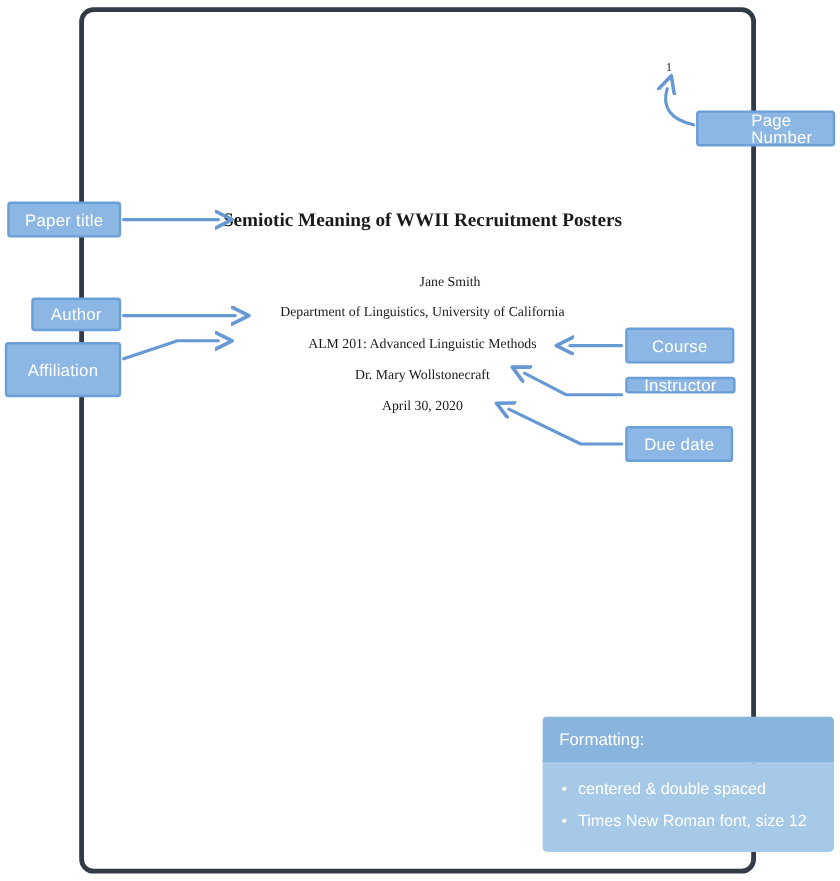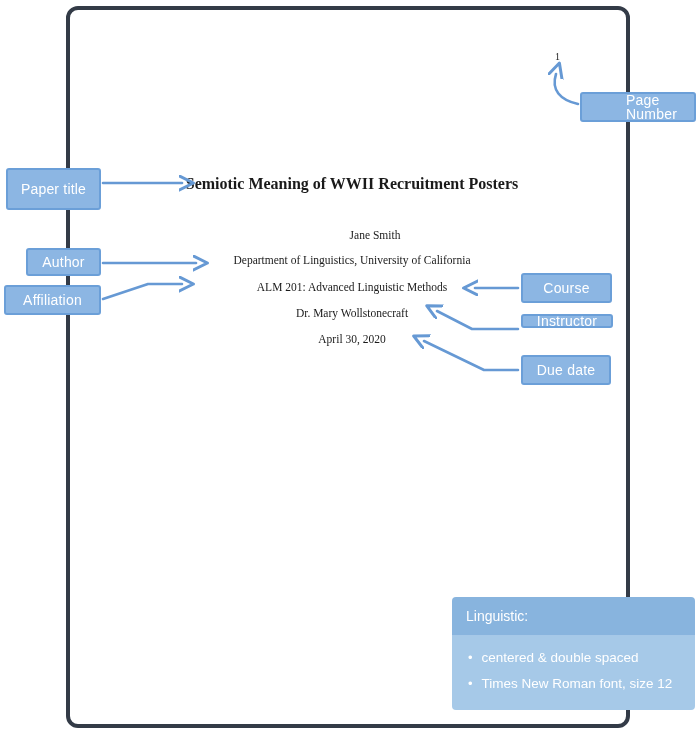--- a/index.html
+++ b/index.html
@@ -70,23 +70,23 @@
     color: #ffffff;
     font-size: 14px;
     line-height: 1;
     display: flex;
     align-items: center;
     justify-content: center;
     box-sizing: border-box;
     letter-spacing: 0.2px;
   }
 
-  #box-paper-title { left: 6px;   top: 168px; width: 95px;  height: 42px; }
+  #box-paper-title { left: 6px;   top: 168px; width: 95px;  height: 30px; }
   #box-author      { left: 26px;  top: 248px; width: 75px;  height: 28px; }
-  #box-affiliation { left: 4px;   top: 285px; width: 97px;  height: 30px; }
+  #box-affiliation { left: 4px;   top: 285px; width: 97px;  height: 46px; }
   #box-page-number { left: 580px; top: 92px;  width: 116px; height: 30px; padding-left: 44px; }
   #box-course      { left: 521px; top: 273px; width: 91px;  height: 30px; }
   #box-instructor  { left: 521px; top: 314px; width: 92px;  height: 14px; }
   #box-due-date    { left: 521px; top: 355px; width: 90px;  height: 30px; }
 
   
   #arrow-layer {
     position: absolute;
     left: 0;
     top: 0;
@@ -186,21 +186,21 @@
 
   <div class="anno-box" id="box-page-number">Page Number</div>
 
   <div class="anno-box" id="box-course">Course</div>
 
   <div class="anno-box" id="box-instructor">Instructor</div>
 
   <div class="anno-box" id="box-due-date">Due date</div>
 
   <div id="formatting-callout">
-    <div id="formatting-header">Linguistic:</div>
+    <div id="formatting-header">Formatting:</div>
     <div id="formatting-body">
       <div class="fmt-item">
         <span class="fmt-bullet">•</span>
         <span>centered  &amp;   double spaced</span>
       </div>
       <div class="fmt-item">
         <span class="fmt-bullet">•</span>
         <span>Times New Roman font, size 12</span>
       </div>
     </div>

